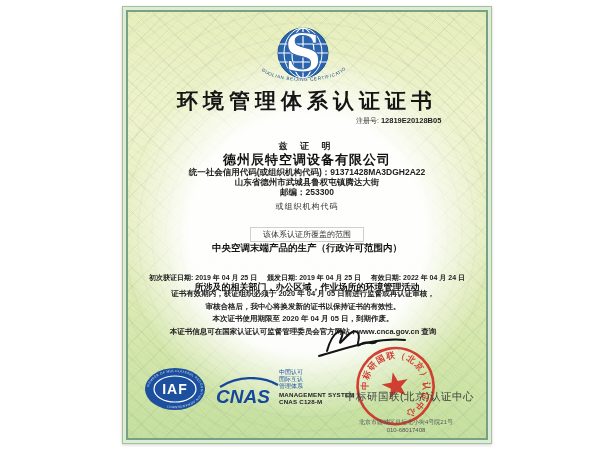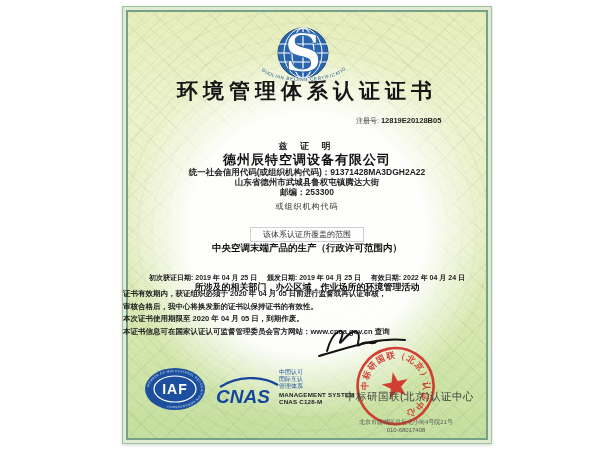--- a/index.html
+++ b/index.html
@@ -10,37 +10,37 @@
     background:
       radial-gradient(circle at 50% 52%, rgba(255,255,255,.96) 0 118px, rgba(255,255,255,.55) 145px, rgba(255,255,255,0) 185px),
       repeating-radial-gradient(circle at 50% 52%, rgba(140,160,140,.07) 0 2px, transparent 2px 14px),
       repeating-linear-gradient(45deg, rgba(115,145,115,.10) 0 1px, transparent 1px 13px),
       repeating-linear-gradient(-45deg, rgba(115,145,115,.10) 0 1px, transparent 1px 13px),
       repeating-linear-gradient(30deg, rgba(150,170,150,.07) 0 1px, transparent 1px 7px),
       linear-gradient(180deg,#e7eebb 0%,#eef3cd 26%,#e6eec0 52%,#d5e7ab 78%,#c3df9e 100%);
     box-shadow: inset 0 0 0 3px rgba(244,248,225,.85), inset 0 0 0 5px #74a188, 0 1px 3px rgba(0,0,0,.18);}
   .abs{position:absolute;}
   .ctr{left:0;right:0;text-align:center;}
-  .title{top:70px;font-size:21px;font-weight:bold;color:#151515;letter-spacing:5px;}
+  .title{top:80px;font-size:21px;font-weight:bold;color:#151515;letter-spacing:5px;}
   .reg{top:109px;left:233px;font-size:7px;color:#3a3a3a;}
   .reg b{font-size:7.5px;color:#222;}
   .certify{top:133px;font-size:9px;font-weight:bold;letter-spacing:5px;color:#222;}
   .company{top:144px;font-size:13px;font-weight:bold;color:#111;letter-spacing:1px;}
   .credit{top:160px;font-size:8.5px;font-weight:bold;color:#222;}
   .addr{top:170px;font-size:8.5px;font-weight:bold;color:#222;}
   .post{top:180px;font-size:8.5px;font-weight:bold;color:#222;}
   .conform{top:194px;font-size:8px;color:#333;letter-spacing:1px;}
   .standard{top:207px;font-size:10px;font-weight:bold;color:#151515;}
   .scopeh{top:220px;font-size:8px;color:#333;}
   .scopeh span{display:inline-block;border:1px solid rgba(120,120,120,.35);background:rgba(255,255,255,.45);padding:1px 12px;}
   .scope1{top:235px;font-size:9.5px;font-weight:bold;color:#111;}
   .scope2{top:247px;font-size:9px;font-weight:bold;color:#111;margin-top:27px;}
   .dates{top:266px;left:0;right:0;display:flex;justify-content:space-between;padding:0 26px;
     font-size:7px;font-weight:bold;color:#222;}
-  .notes{top:282px;left:0;right:8px;font-size:7.5px;font-weight:600;color:#222;}
+  .notes{top:282px;left:0;right:8px;text-align:center;font-size:7.5px;font-weight:600;color:#222;}
   .notes div{margin-bottom:2.6px;}
   .issuer{top:383px;left:222px;font-size:10.5px;color:#3d3d3d;letter-spacing:.5px;}
   .f-addr{top:412px;left:208px;width:150px;text-align:center;font-size:6px;color:#555;line-height:7.5px;}
   .cnas-txt{top:362px;left:156px;line-height:7.2px;}
   .cnas-cn{font-size:6px;color:#1c4f9e;}
   .cnas-en{font-size:6.2px;font-weight:bold;color:#232323;letter-spacing:.2px;}
   .seal-wrap{top:336px;left:228px;transform:rotate(-12deg);opacity:.92;}
   .sig-wrap{top:312px;left:194px;}
   .logo-wrap{top:16px;left:125px;}
   .iaf-wrap{top:360px;left:20px;}

